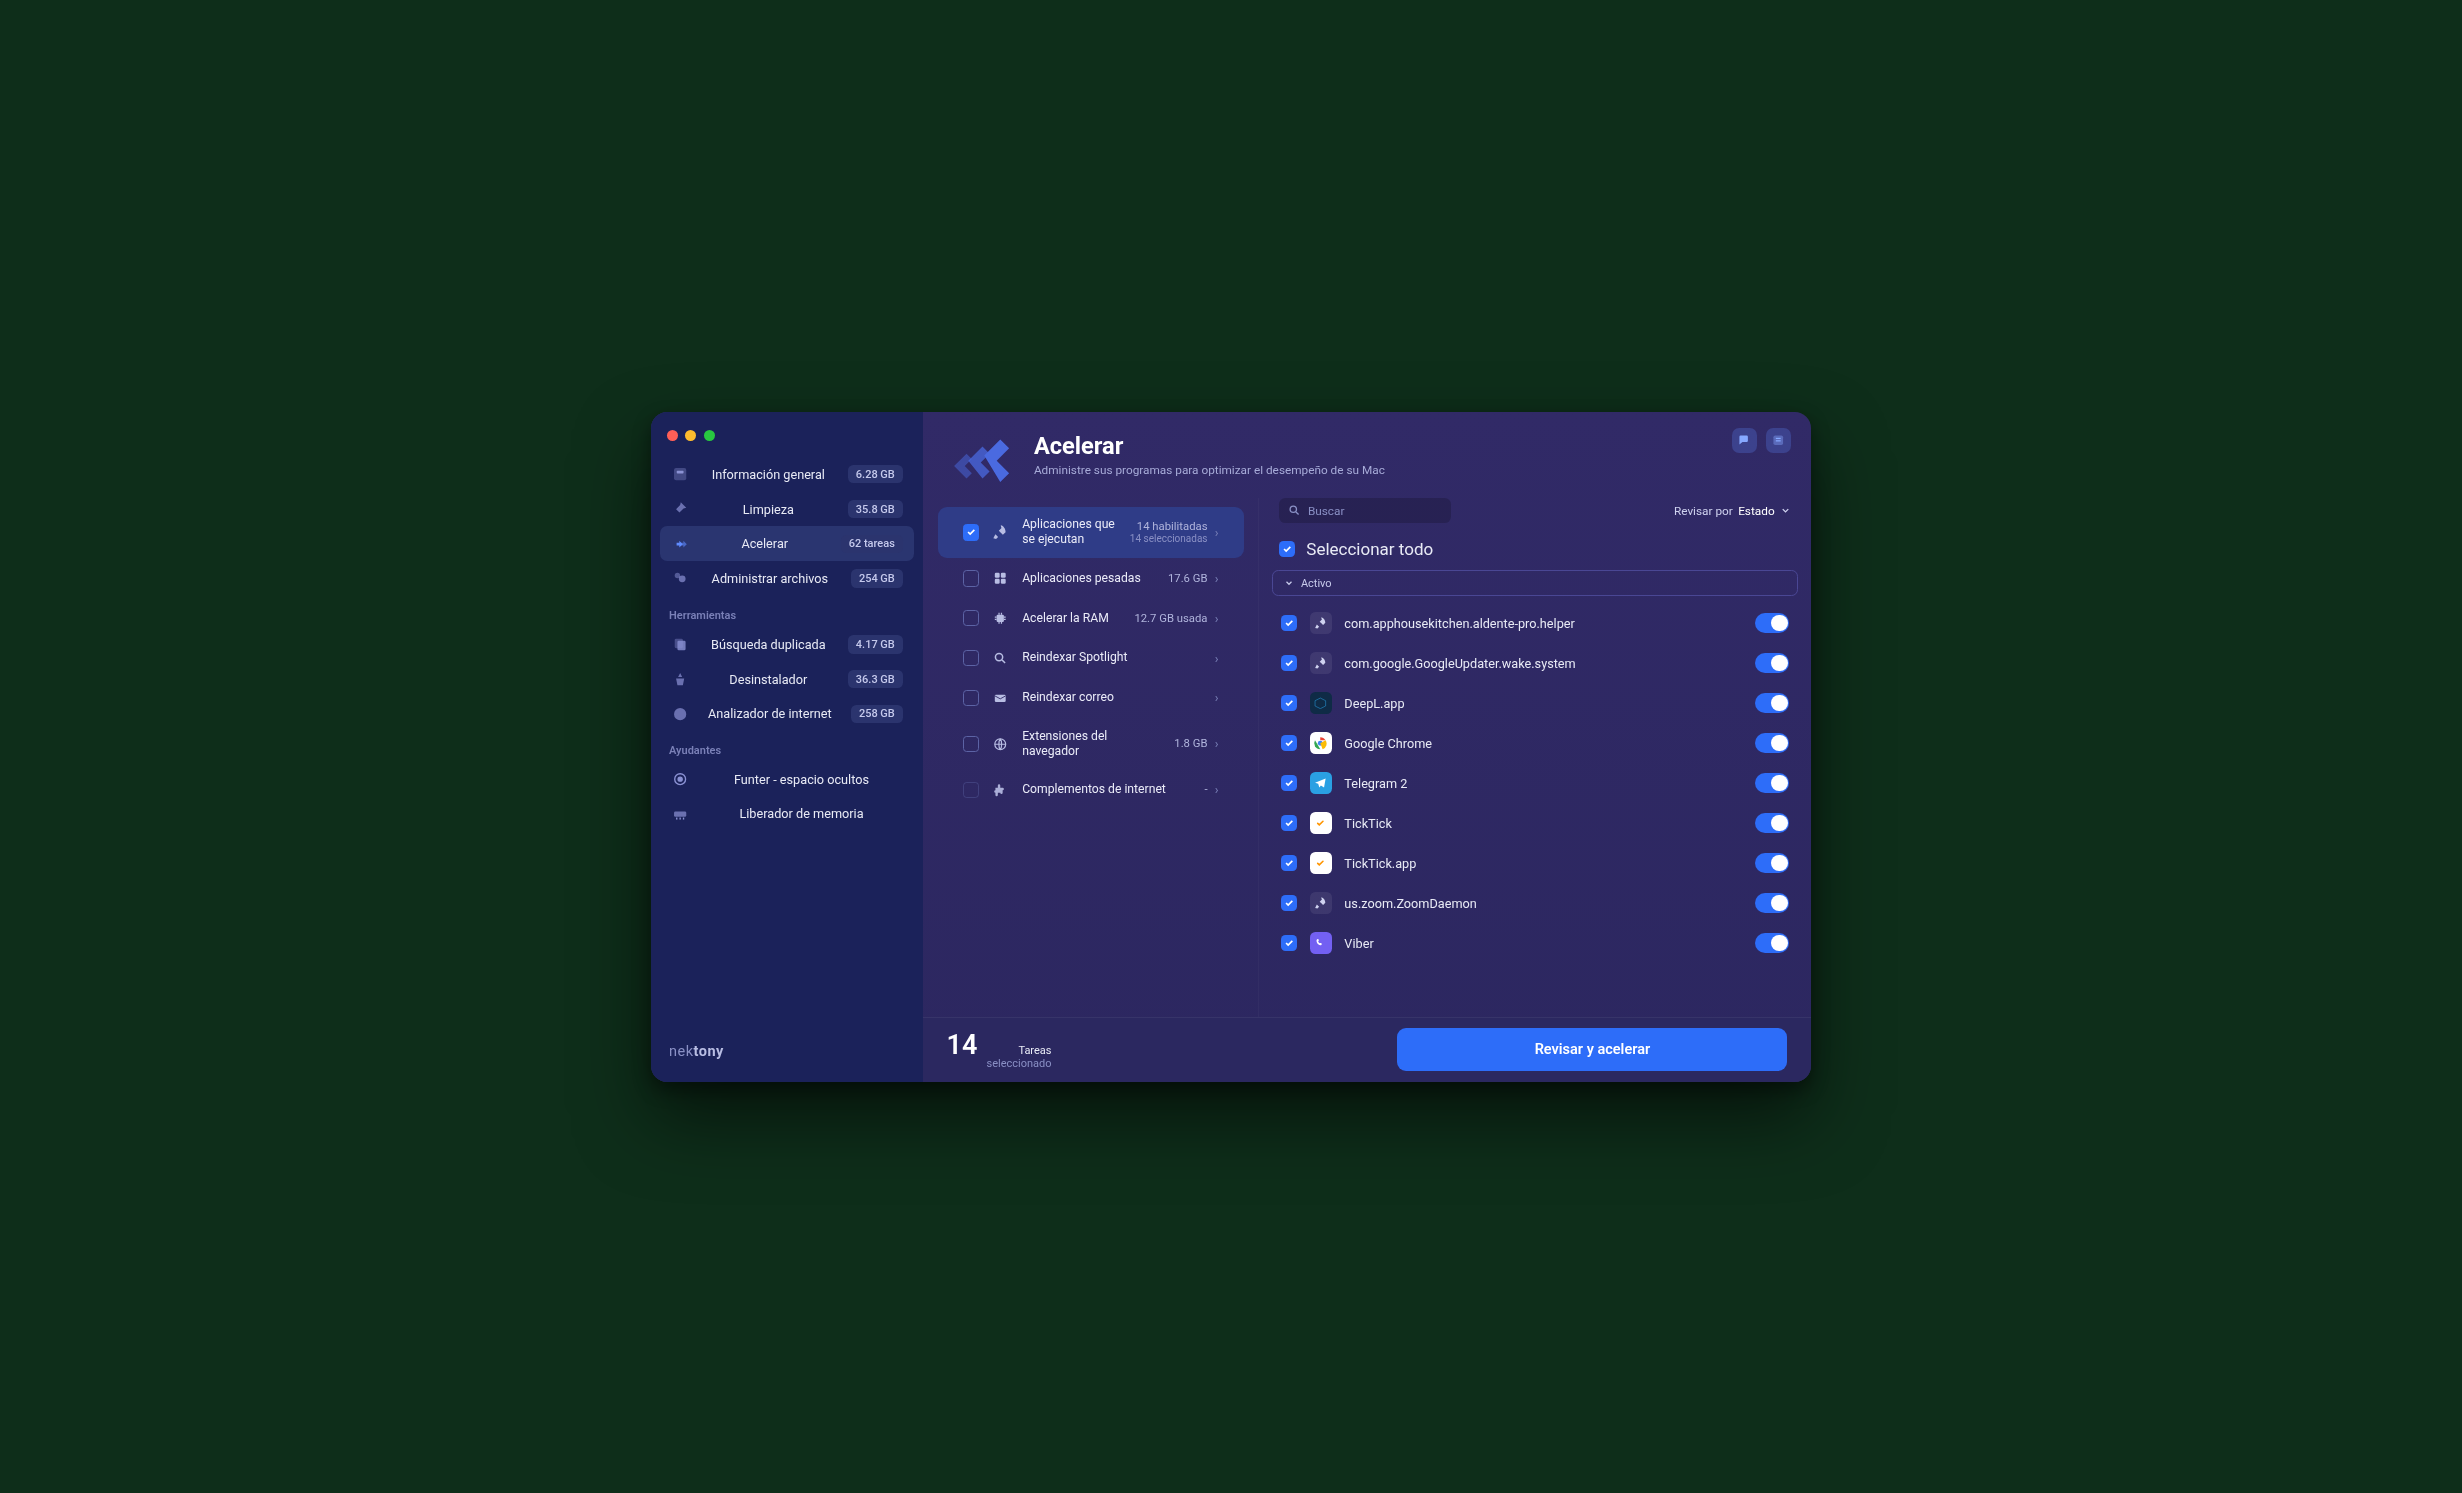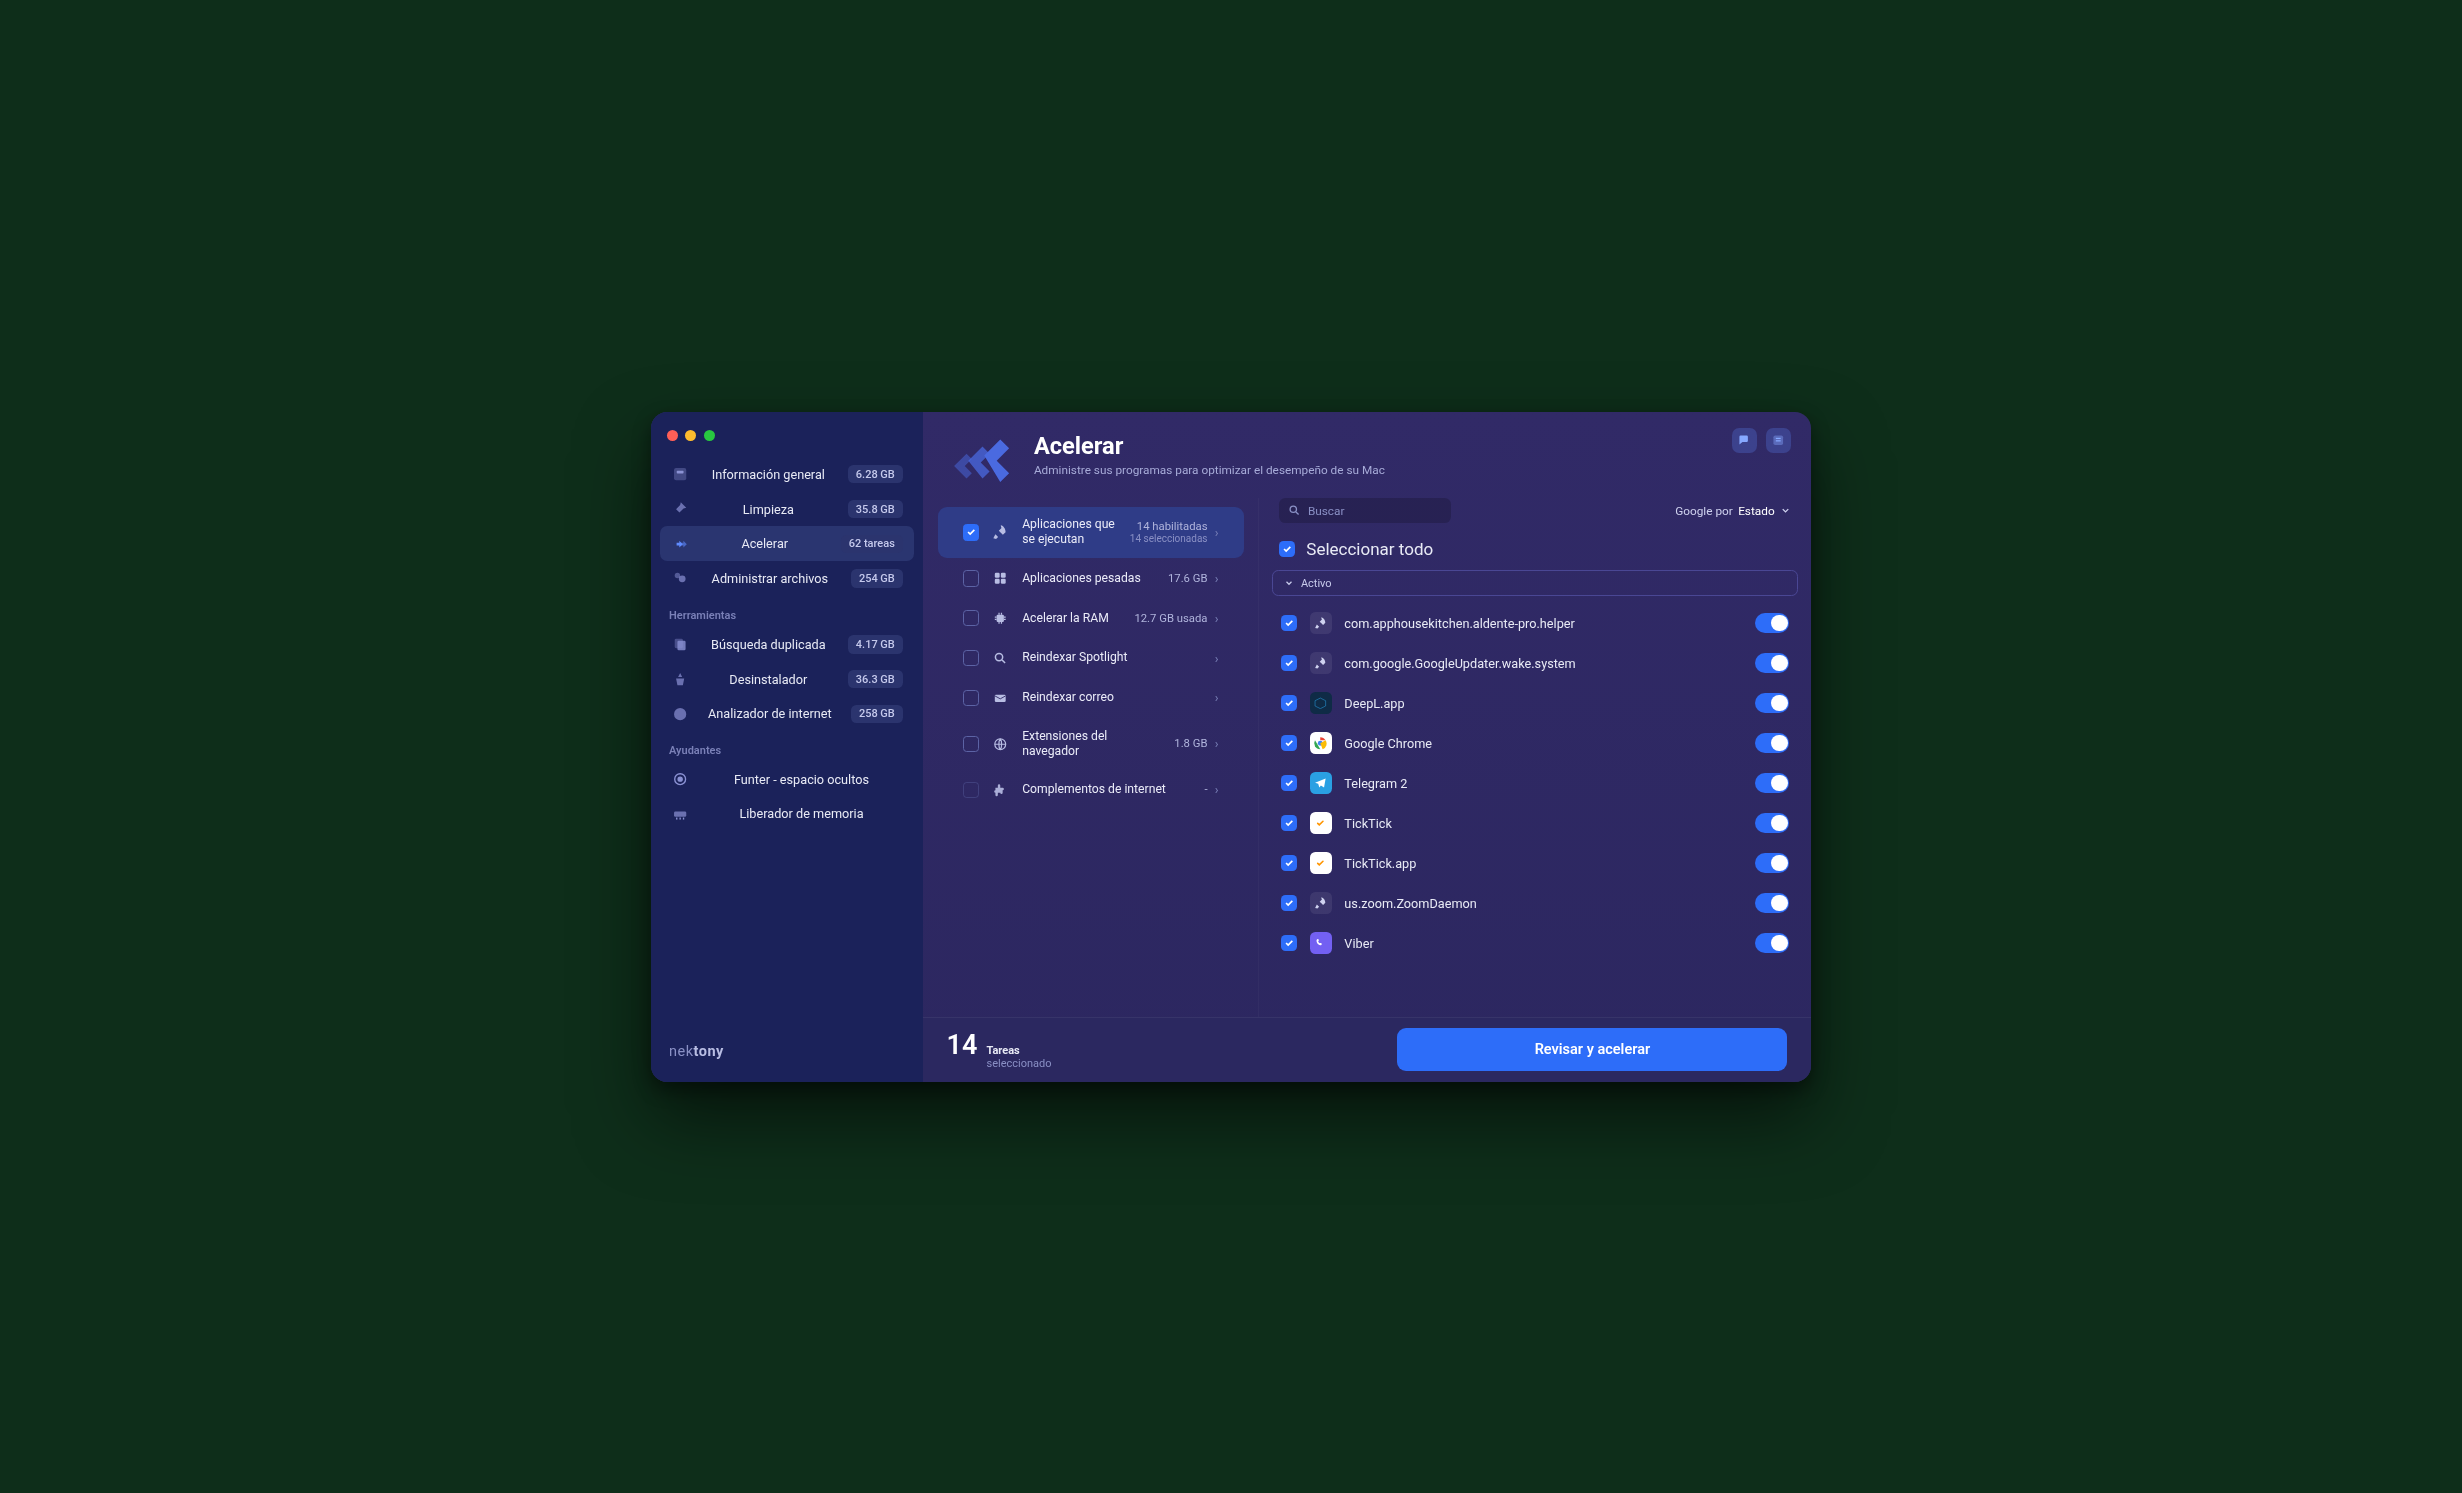--- a/index.html
+++ b/index.html
@@ -152,21 +152,21 @@
 
 .footer{
   height:65px;flex:none;background:#2b2860;
   border-top:0.9px solid rgba(255,255,255,.06);
   display:flex;align-items:center;justify-content:space-between;
   padding:0 23.6px;
 }
 .footer-left{display:flex;align-items:baseline;gap:9px;color:#cfd2ef;}
 .footer-count{font-size:27px;font-weight:600;color:#fff;}
 .footer-labels{font-size:11px;line-height:1.2;}
-.footer-labels .a{color:#e8eaf5;font-weight:700;}
+.footer-labels .a{color:#e8eaf5;font-weight:400;text-align:right;}
 .footer-labels .b{color:#8a90c5;}
 .cta{
   background:var(--accent-bright);color:#fff;border:none;
   padding:12.7px 0;border-radius:9px;font-size:14.5px;font-weight:600;
   cursor:pointer;width:390px;
 }
 
 
 svg{display:block;}
 
@@ -472,21 +472,21 @@
           <div class="search">
             <span>
               <svg width="12.7" height="12.7" viewBox="0 0 24 24" fill="none" stroke="#8a90c5" stroke-width="2.5">
                   <circle cx="10" cy="10" r="6"></circle>
                   <path d="M15 15l5 5"></path>
                 </svg>
             </span>
             <input type="text" placeholder="Buscar" style="">
           </div>
           <div class="sort">
-            <span>Google por </span>
+            <span>Revisar por </span>
             <span style="color:#fff">Estado</span>
             <span>
               <svg width="11" height="11" viewBox="0 0 24 24" fill="none" stroke="currentColor" stroke-width="3">
                   <path d="M6 9l6 6 6-6"></path>
                 </svg>
             </span>
           </div>
         </div>
 
         <div class="selectall">

